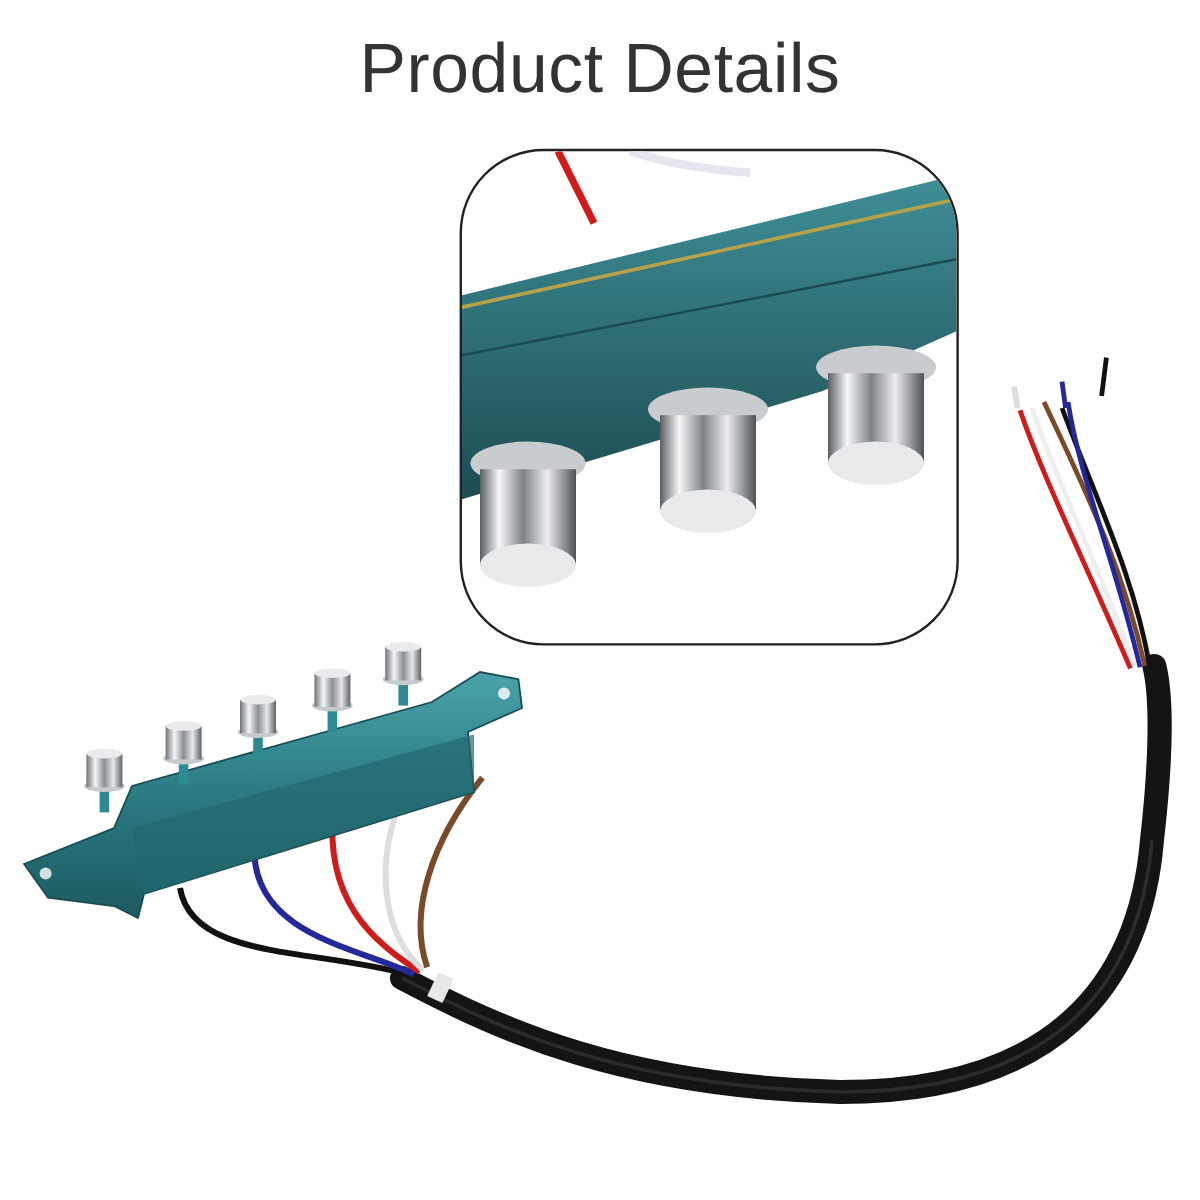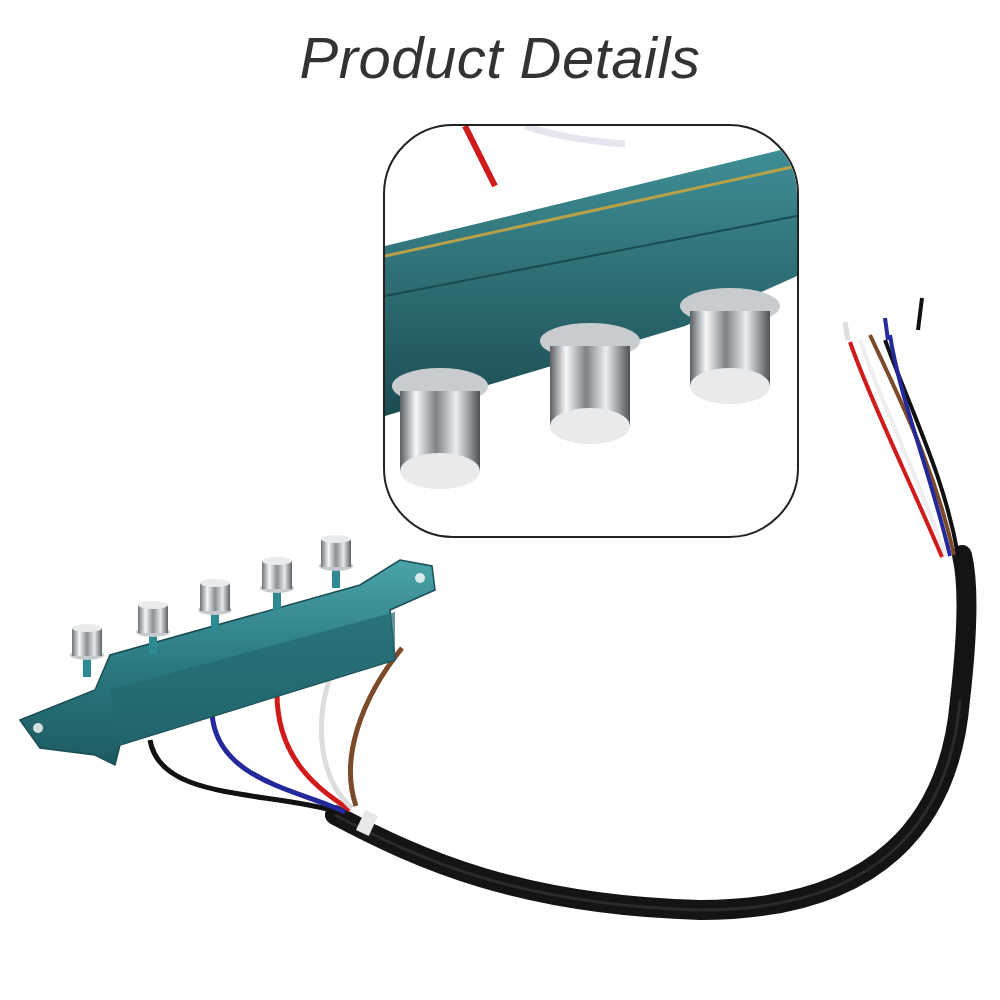--- a/index.html
+++ b/index.html
@@ -1,17 +1,17 @@
 <!DOCTYPE html>
 <html><head>
   <meta charset="utf-8">
   <style>
     html, body { margin: 0; padding: 0; background: #ffffff; }
     body { width: 1000px; height: 1000px; position: relative; overflow: hidden; font-family: "Liberation Sans", sans-serif; }
-    .title { position: absolute; top: 18px; left: 0; width: 1000px; text-align: center; font-size: 58px; color: #333333; letter-spacing: 0.5px; line-height: 80px; font-style: italic; }
+    .title { position: absolute; top: 18px; left: 0; width: 1000px; text-align: center; font-size: 58px; color: #333333; letter-spacing: 0.5px; line-height: 80px; }
     .scene { position: absolute; left: 0; top: 0; width: 1000px; height: 1000px; }
     .inset { position: absolute; left: 383px; top: 124px; width: 412px; height: 410px; border: 2px solid #222; border-radius: 70px; overflow: hidden; background: #fff; }
   </style>
 </head>
 <body>
 
 <div class="title">Product Details</div>
 
 <svg class="scene" viewBox="0 0 1000 1000" xmlns="http://www.w3.org/2000/svg">
   <defs>

